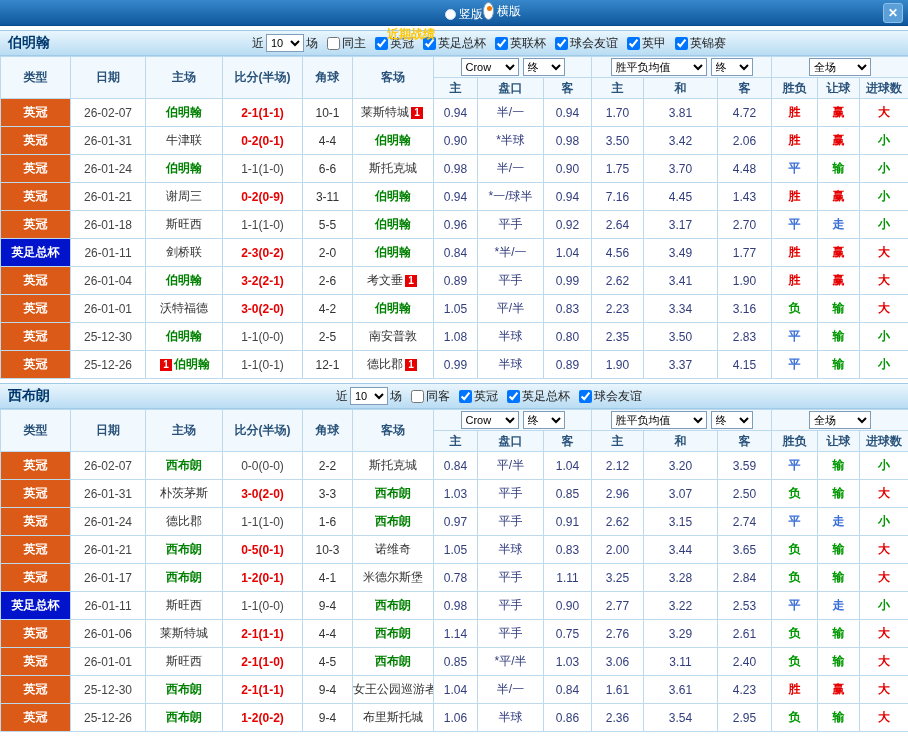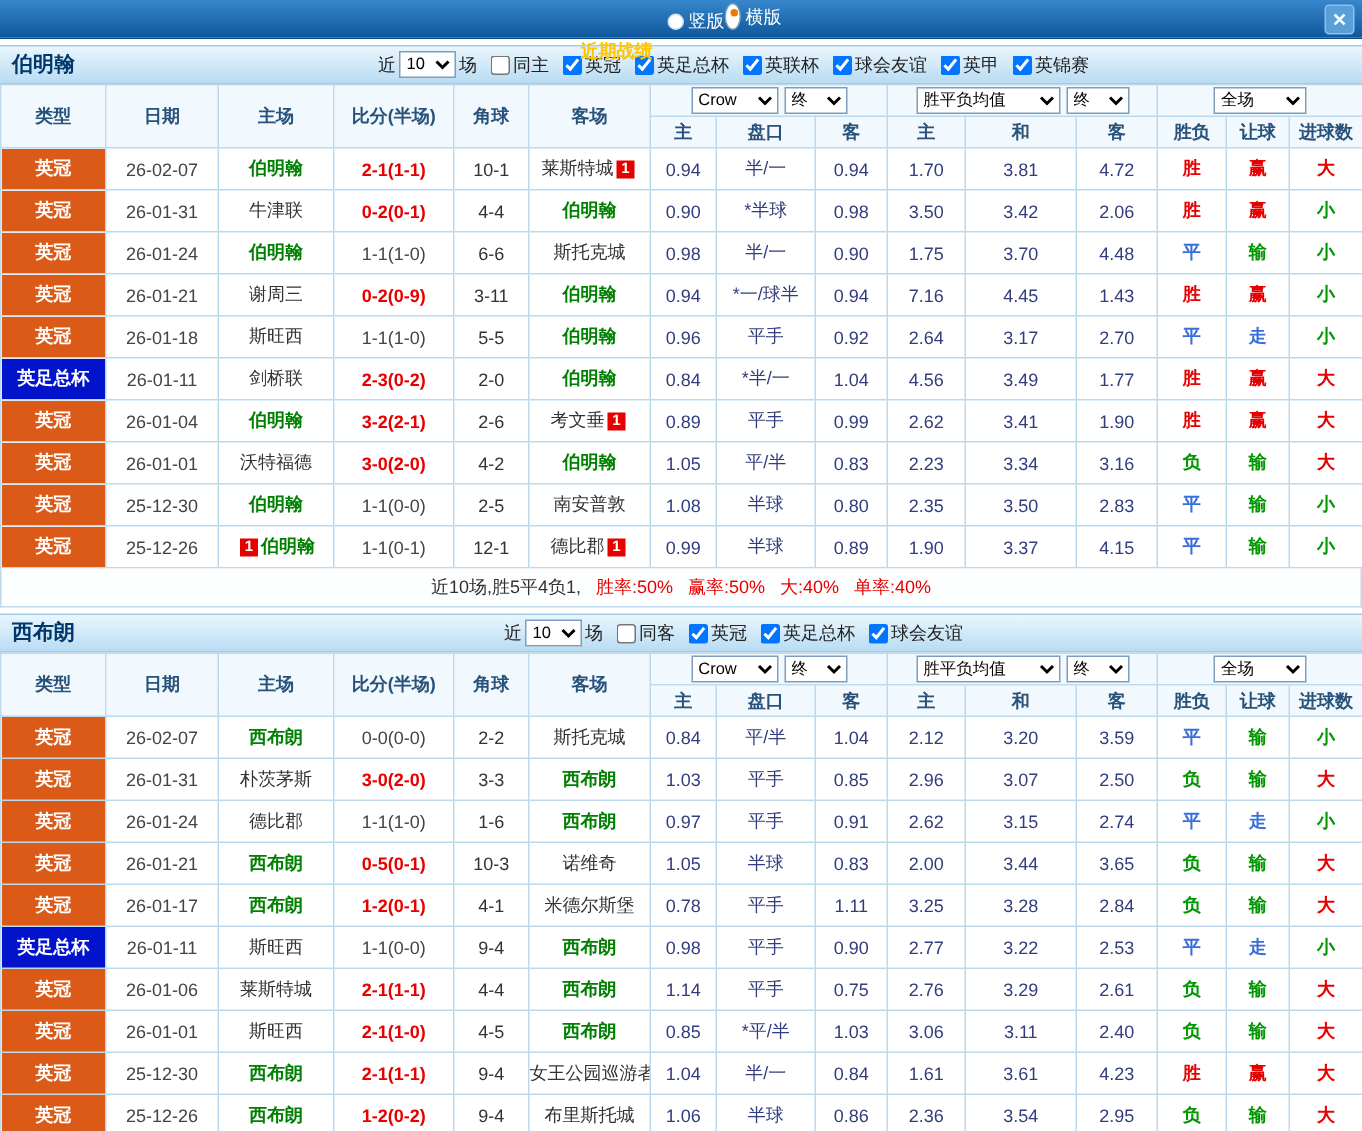--- a/index.html
+++ b/index.html
@@ -326,27 +326,20 @@
             <td class="num">0.89</td>
             <td class="num">1.90</td>
             <td class="num">3.37</td>
             <td class="num">4.15</td>
             <td class="res b">平</td>
             <td class="res g">输</td>
             <td class="res g">小</td>
           </tr>
         </tbody>
       </table>
-      <div class="summary">
-        <span class="pref">近10场,胜5平4负1,</span>
-        <span class="stat">胜率:50%</span>
-        <span class="stat">赢率:50%</span>
-        <span class="stat">大:40%</span>
-        <span class="stat">单率:40%</span>
-      </div>
     </div>
     <div class="section">
       <div class="section-bar">
         <span class="team">西布朗</span>
         <div class="filters">
           <span class="flabel">近</span>
           <select class="sel" style="width: 38px;"><option>10</option></select>
           <span class="flabel">场</span>
           <label class="cb">
             <input type="checkbox" style="">

